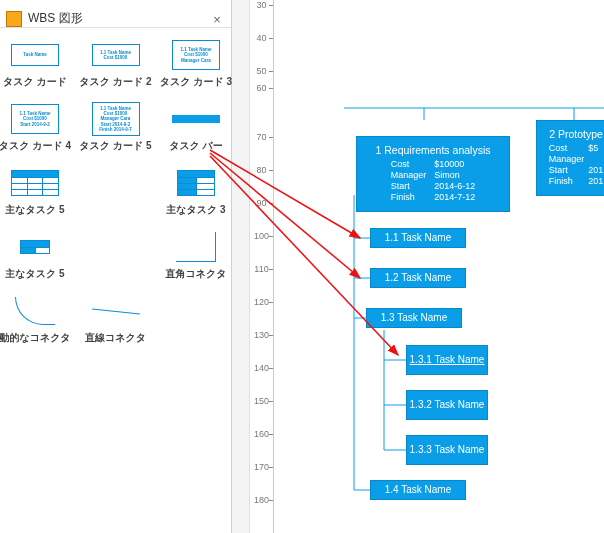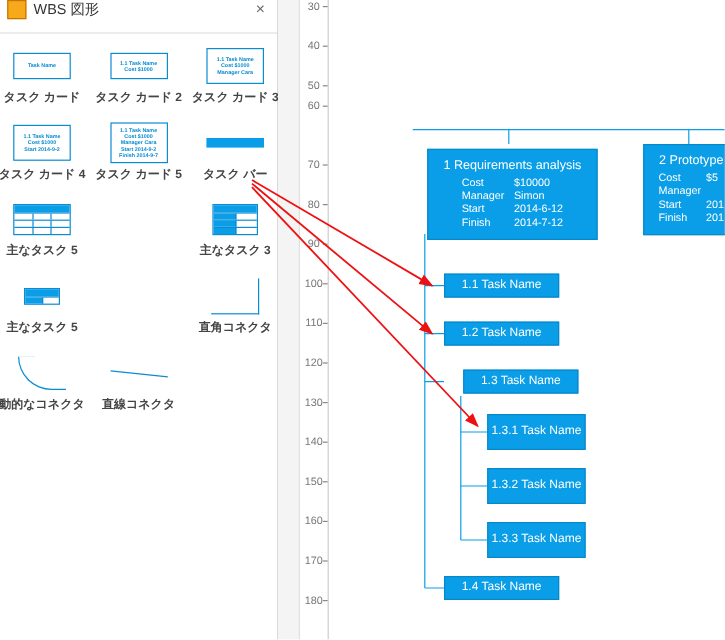--- a/index.html
+++ b/index.html
@@ -15,21 +15,21 @@
   
   .panel {
     position: absolute;
     left: 0; top: 0;
     width: 232px; height: 533px;
     background: #fff;
     border-right: 1px solid #d0d0d0;
   }
   .panel-header {
     display: flex;
-    align-items: flex-start;
+    align-items: flex-end;
     height: 28px;
     padding: 0 6px;
     border-bottom: 1px solid #e0e0e0;
     font-size: 12px;
     color: #333;
   }
   .panel-header .icon-box {
     width: 16px; height: 16px;
     background: #f7a81b;
     border: 1px solid #c07800;
@@ -396,21 +396,21 @@
         <path d="M80 318 L96 318"></path>
         <path d="M80 490 L96 490"></path>
 
         <path d="M110 330 L110 450"></path>
         <path d="M110 360 L132 360"></path>
         <path d="M110 405 L132 405"></path>
         <path d="M110 450 L132 450"></path>
       </g>
     </svg>
 
-    <div class="node big" style="left:82px; top:124px; width:142px; height:76px;">
+    <div class="node big" style="left:82px; top:136px; width:154px; height:76px;">
       <div class="title">1 Requirements analysis</div>
       <div class="grid">
         <div>Cost</div>
           <div>$10000</div>
         <div>Manager</div>
           <div>Simon</div>
         <div>Start</div>
           <div>2014-6-12</div>
         <div>Finish</div>
           <div>2014-7-12</div>
@@ -430,28 +430,28 @@
           <div>201</div>
       </div>
     </div>
 
     <div class="node" style="left:96px; top:228px; width:96px; height:20px;">
         <span>1.1 Task Name</span>
       </div>
     <div class="node" style="left:96px; top:268px; width:96px; height:20px;">
         <span>1.2 Task Name</span>
       </div>
-    <div class="node" style="left:112px; top:308px; width:96px; height:20px;">
+    <div class="node" style="left:92px; top:308px; width:96px; height:20px;">
         <span>1.3 Task Name</span>
       </div>
     <div class="node" style="left:96px; top:480px; width:96px; height:20px;align-items:center;">
         <span>1.4 Task Name</span>
       </div>
 
-    <div class="node" style="left:132px; top:345px; width:82px; height:30px;">
+    <div class="node" style="left:132px; top:345px; width:82px; height:30px;text-decoration:underline;">
         <span>1.3.1 Task Name</span>
       </div>
     <div class="node" style="left:132px; top:390px; width:82px; height:30px;">
         <span>1.3.2 Task Name</span>
       </div>
     <div class="node" style="left:132px; top:435px; width:82px; height:30px;">
         <span>1.3.3 Task Name</span>
       </div>
   </div>
 

